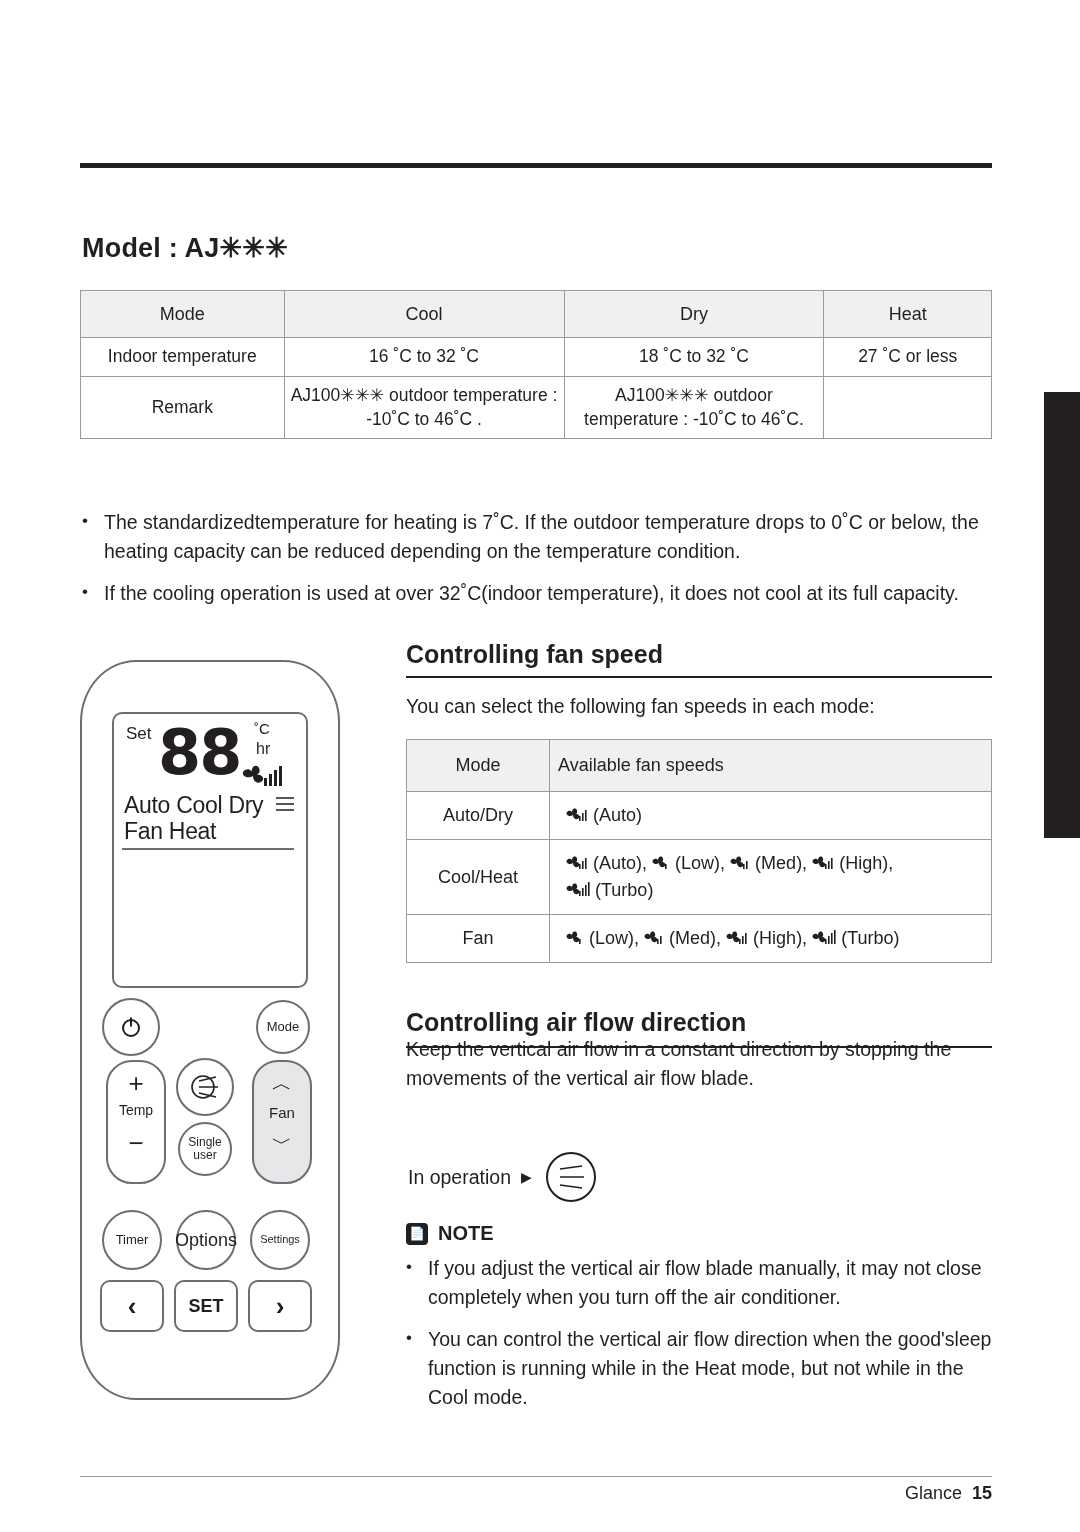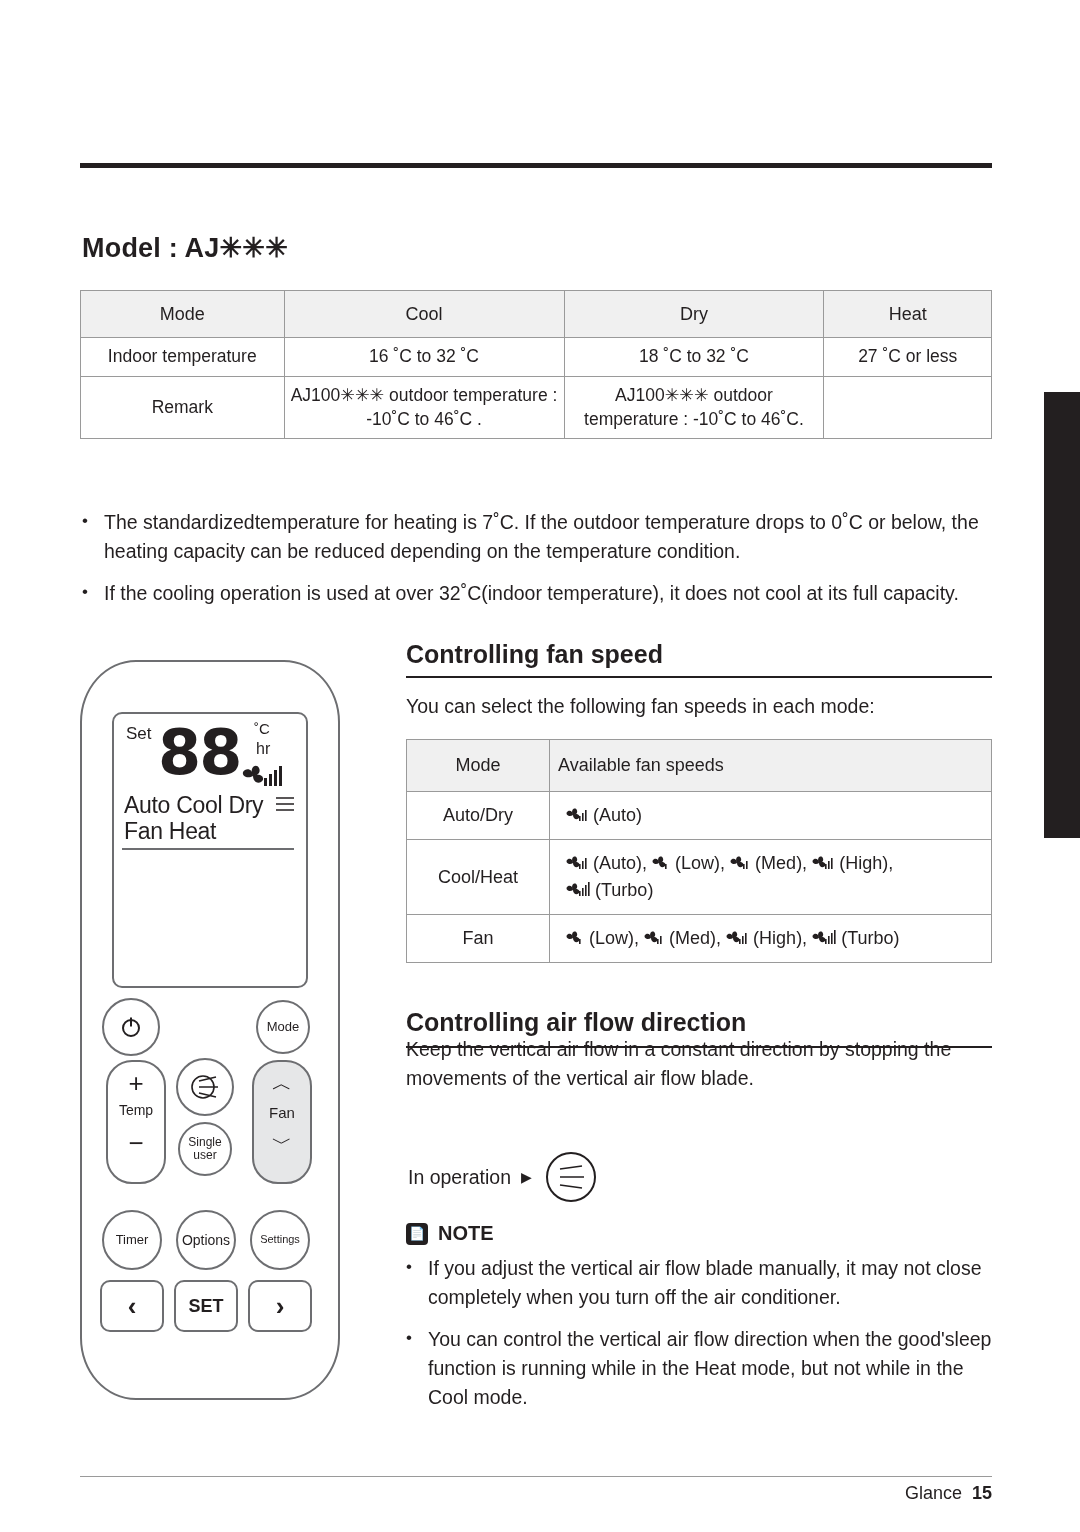--- a/index.html
+++ b/index.html
@@ -416,21 +416,21 @@
     <div class="btn-circle" style="left:98px; top:462px; width:50px; height:50px; font-size:12px;">
       <div>
         <div>Single</div>
         <div>user</div>
       </div>
     </div>
 
     <div class="btn-circle" style="left:22px; top:550px; width:56px; height:56px; font-size:13px;">
       <span>Timer</span>
     </div>
-    <div class="btn-circle" style="left:96px; top:550px; width:56px; height:56px; font-size:14px;">
+    <div class="btn-circle" style="left:96px; top:550px; width:56px; height:56px; font-size:18px;">
       <span>Options</span>
     </div>
     <div class="btn-circle" style="left:170px; top:550px; width:56px; height:56px; font-size:11px;">
       <span>Settings</span>
     </div>
 
     <div class="btn-rect" style="left:20px; top:620px; width:60px; height:48px; font-size:26px;">
       <span>‹</span>
     </div>
     <div class="btn-rect" style="left:94px; top:620px; width:60px; height:48px;">

